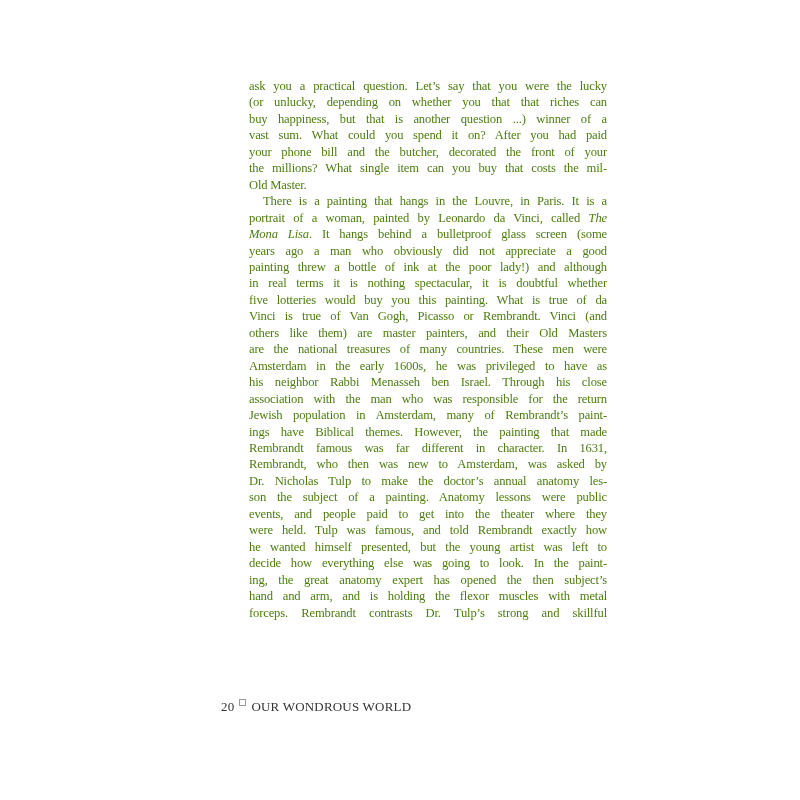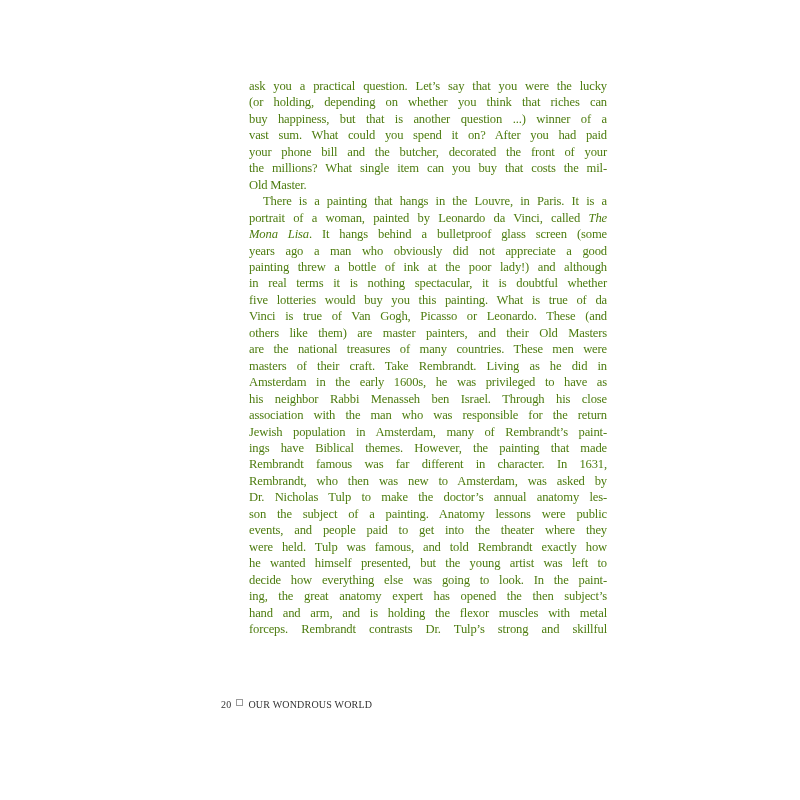--- a/index.html
+++ b/index.html
@@ -44,21 +44,21 @@
       padding-left: 14px;
     }
     .para em {
       font-style: italic;
     }
     .footer {
       position: absolute;
       left: 221px;
       top: 699px;
       font-family: "Liberation Serif", "DejaVu Serif", serif;
-      font-size: 10px;
+      font-size: 13px;
       color: #333333;
       letter-spacing: 0.2px;
       display: flex;
       align-items: flex-start;
       gap: 4px;
     }
     .footer .box {
       display: inline-block;
       width: 7px;
       height: 7px;
@@ -66,39 +66,38 @@
       box-sizing: border-box;
       margin: 0 1px;
     }
   </style>
 </head>
 <body>
 
 <div class="page" id="page-body">
     <div class="para">
       <span class="line">ask you a practical question. Let’s say that you were the lucky</span>
-      <span class="line">(or holding, depending on whether you think that riches can</span>
+      <span class="line">(or unlucky, depending on whether you that that riches can</span>
       <span class="line">buy happiness, but that is another question ...) winner of a</span>
       <span class="line">vast sum. What could you spend it on? After you had paid</span>
       <span class="line">your phone bill and the butcher, decorated the front of your</span>
       <span class="line">the millions? What single item can you buy that costs the mil-</span>
       <span class="line last">Old Master.</span>
     </div>
     <div class="para">
       <span class="line indent">There is a painting that hangs in the Louvre, in Paris. It is a</span>
       <span class="line">portrait of a woman, painted by Leonardo da Vinci, called <em>The</em></span>
       <span class="line"><em>Mona Lisa</em>. It hangs behind a bulletproof glass screen (some</span>
       <span class="line">years ago a man who obviously did not appreciate a good</span>
       <span class="line">painting threw a bottle of ink at the poor lady!) and although</span>
       <span class="line">in real terms it is nothing spectacular, it is doubtful whether</span>
       <span class="line">five lotteries would buy you this painting. What is true of da</span>
-      <span class="line">Vinci is true of Van Gogh, Picasso or Leonardo. These (and</span>
+      <span class="line">Vinci is true of Van Gogh, Picasso or Rembrandt. Vinci (and</span>
       <span class="line">others like them) are master painters, and their Old Masters</span>
       <span class="line">are the national treasures of many countries. These men were</span>
-      <span class="line">masters of their craft. Take Rembrandt. Living as he did in</span>
       <span class="line">Amsterdam in the early 1600s, he was privileged to have as</span>
       <span class="line">his neighbor Rabbi Menasseh ben Israel. Through his close</span>
       <span class="line">association with the man who was responsible for the return</span>
       <span class="line">Jewish population in Amsterdam, many of Rembrandt’s paint-</span>
       <span class="line">ings have Biblical themes. However, the painting that made</span>
       <span class="line">Rembrandt famous was far different in character. In 1631,</span>
       <span class="line">Rembrandt, who then was new to Amsterdam, was asked by</span>
       <span class="line">Dr. Nicholas Tulp to make the doctor’s annual anatomy les-</span>
       <span class="line">son the subject of a painting. Anatomy lessons were public</span>
       <span class="line">events, and people paid to get into the theater where they</span>

